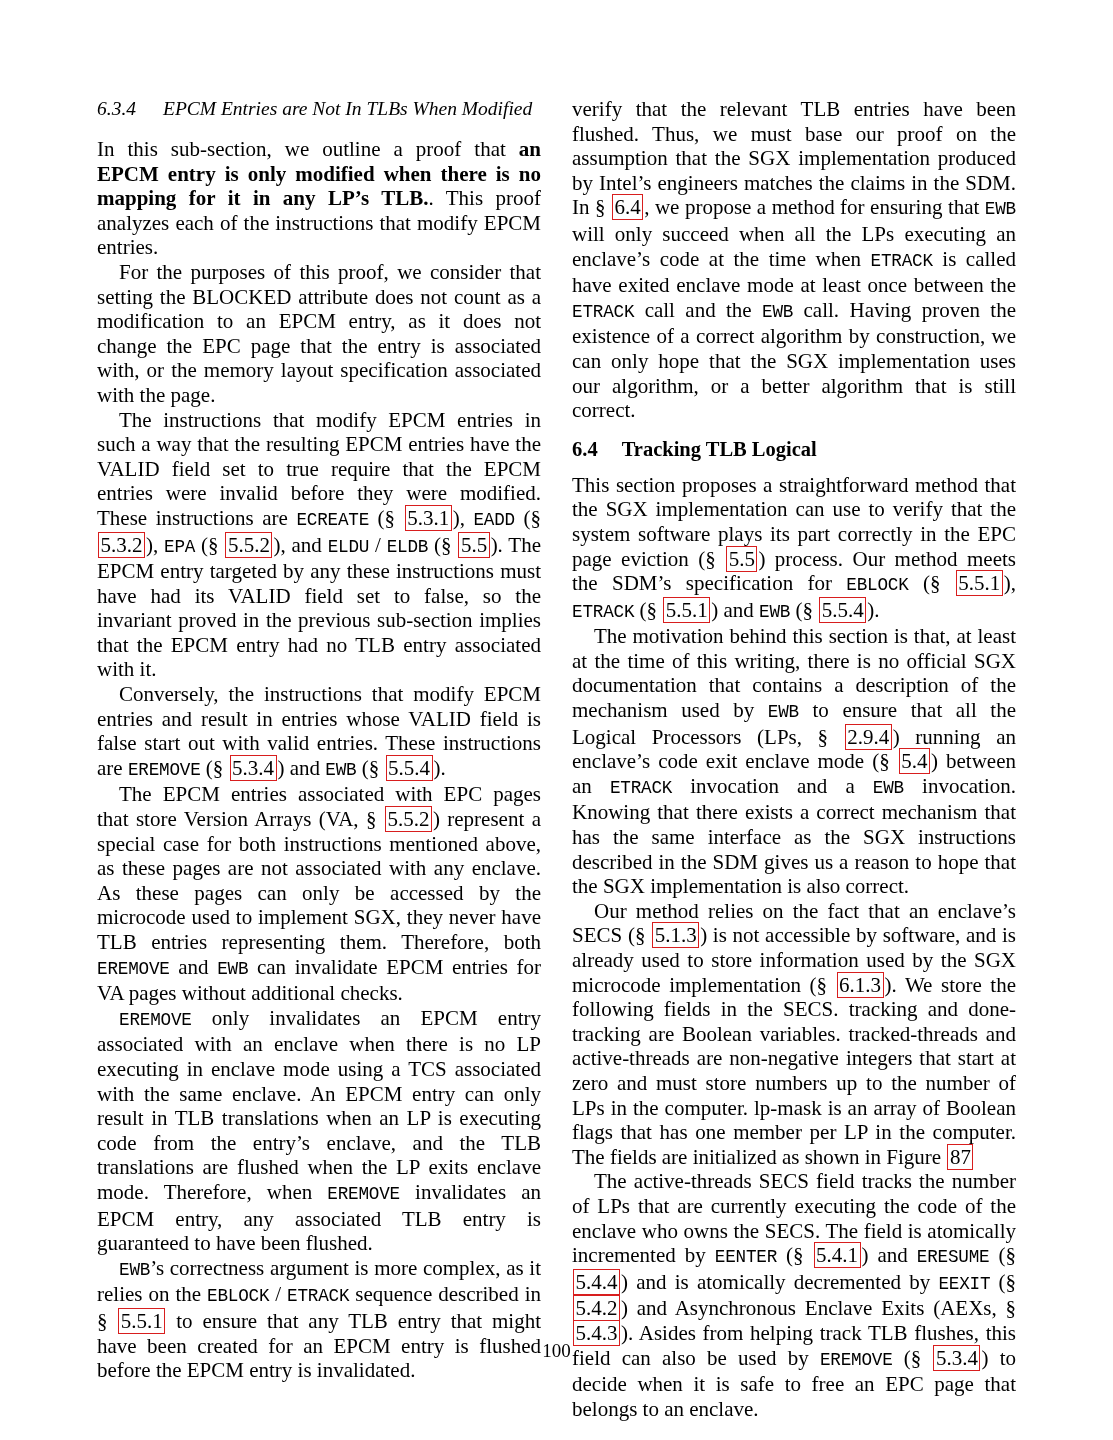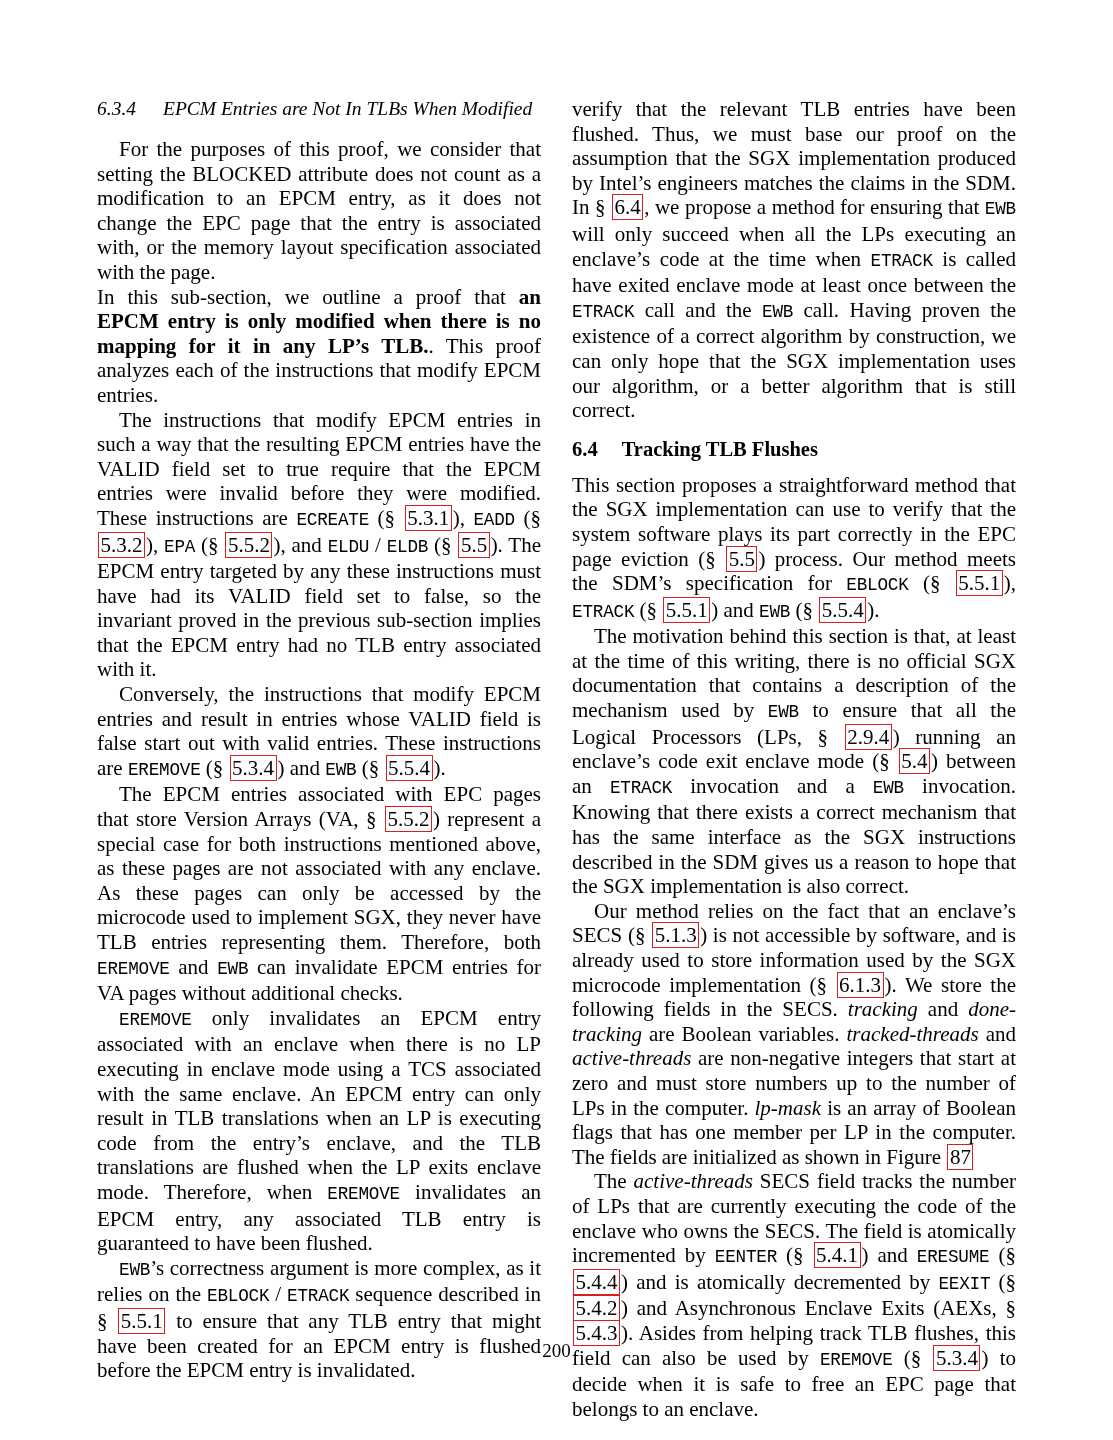--- a/index.html
+++ b/index.html
@@ -39,21 +39,21 @@
   .h-bold {
     font-weight:700;
     font-size:20.5px;
     line-height:25px;
     margin:14px 0 11px 0;
     white-space:nowrap;
   }
   .h-bold .h-num { margin-right:24px; }
   .run-plain { }
   .run-bold { font-weight:700; }
-  .run-italic { font-style:italic; }
+  .run-italic { }
   .run-mono {
     font-family:"Liberation Mono","DejaVu Sans Mono",monospace;
     font-size:0.84em;
     letter-spacing:-0.2px;
   }
   .run-ref {
     border:1.5px solid var(--ref-color,#d81e1e);
     padding:0 1.5px;
     margin:0 1px;
   }
@@ -64,31 +64,31 @@
     font-size:19px;
   }
 </style>
 </head>
 <body>
 
 <div class="page">
   <div class="columns">
     <div class="col">
         <div class="h-italic"><span class="h-num">6.3.4</span><span class="h-title">EPCM Entries are Not In TLBs When Modified</span></div>
+        <p class="par"><span class="run-plain">In this sub-section, we outline a proof that </span><span class="run-bold">an EPCM entry is only modified when there is no mapping for it in any LP’s TLB.</span><span class="run-plain">. This proof analyzes each of the instructions that modify EPCM entries.</span></p>
         <p class="par indent"><span class="run-plain">For the purposes of this proof, we consider that setting the BLOCKED attribute does not count as a modification to an EPCM entry, as it does not change the EPC page that the entry is associated with, or the memory layout specification associated with the page.</span></p>
-        <p class="par"><span class="run-plain">In this sub-section, we outline a proof that </span><span class="run-bold">an EPCM entry is only modified when there is no mapping for it in any LP’s TLB.</span><span class="run-plain">. This proof analyzes each of the instructions that modify EPCM entries.</span></p>
         <p class="par indent"><span class="run-plain">The instructions that modify EPCM entries in such a way that the resulting EPCM entries have the VALID field set to true require that the EPCM entries were invalid before they were modified. These instructions are </span><span class="run-mono">ECREATE</span><span class="run-plain"> (§ </span><span class="run-ref">5.3.1</span><span class="run-plain">), </span><span class="run-mono">EADD</span><span class="run-plain"> (§ </span><span class="run-ref">5.3.2</span><span class="run-plain">), </span><span class="run-mono">EPA</span><span class="run-plain"> (§ </span><span class="run-ref">5.5.2</span><span class="run-plain">), and </span><span class="run-mono">ELDU</span><span class="run-plain"> / </span><span class="run-mono">ELDB</span><span class="run-plain"> (§ </span><span class="run-ref">5.5</span><span class="run-plain">). The EPCM entry targeted by any these instructions must have had its VALID field set to false, so the invariant proved in the previous sub-section implies that the EPCM entry had no TLB entry associated with it.</span></p>
         <p class="par indent"><span class="run-plain">Conversely, the instructions that modify EPCM entries and result in entries whose VALID field is false start out with valid entries. These instructions are </span><span class="run-mono">EREMOVE</span><span class="run-plain"> (§ </span><span class="run-ref">5.3.4</span><span class="run-plain">) and </span><span class="run-mono">EWB</span><span class="run-plain"> (§ </span><span class="run-ref">5.5.4</span><span class="run-plain">).</span></p>
         <p class="par indent"><span class="run-plain">The EPCM entries associated with EPC pages that store Version Arrays (VA, § </span><span class="run-ref">5.5.2</span><span class="run-plain">) represent a special case for both instructions mentioned above, as these pages are not associated with any enclave. As these pages can only be accessed by the microcode used to implement SGX, they never have TLB entries representing them. Therefore, both </span><span class="run-mono">EREMOVE</span><span class="run-plain"> and </span><span class="run-mono">EWB</span><span class="run-plain"> can invalidate EPCM entries for VA pages without additional checks.</span></p>
         <p class="par indent"><span class="run-mono">EREMOVE</span><span class="run-plain"> only invalidates an EPCM entry associated with an enclave when there is no LP executing in enclave mode using a TCS associated with the same enclave. An EPCM entry can only result in TLB translations when an LP is executing code from the entry’s enclave, and the TLB translations are flushed when the LP exits enclave mode. Therefore, when </span><span class="run-mono">EREMOVE</span><span class="run-plain"> invalidates an EPCM entry, any associated TLB entry is guaranteed to have been flushed.</span></p>
         <p class="par indent"><span class="run-mono">EWB</span><span class="run-plain">’s correctness argument is more complex, as it relies on the </span><span class="run-mono">EBLOCK</span><span class="run-plain"> / </span><span class="run-mono">ETRACK</span><span class="run-plain"> sequence described in § </span><span class="run-ref">5.5.1</span><span class="run-plain"> to ensure that any TLB entry that might have been created for an EPCM entry is flushed before the EPCM entry is invalidated.</span></p>
       </div>
     <div class="col">
         <p class="par"><span class="run-plain">verify that the relevant TLB entries have been flushed. Thus, we must base our proof on the assumption that the SGX implementation produced by Intel’s engineers matches the claims in the SDM. In § </span><span class="run-ref">6.4</span><span class="run-plain">, we propose a method for ensuring that </span><span class="run-mono">EWB</span><span class="run-plain"> will only succeed when all the LPs executing an enclave’s code at the time when </span><span class="run-mono">ETRACK</span><span class="run-plain"> is called have exited enclave mode at least once between the </span><span class="run-mono">ETRACK</span><span class="run-plain"> call and the </span><span class="run-mono">EWB</span><span class="run-plain"> call. Having proven the existence of a correct algorithm by construction, we can only hope that the SGX implementation uses our algorithm, or a better algorithm that is still correct.</span></p>
-        <div class="h-bold"><span class="h-num">6.4</span><span class="h-title">Tracking TLB Flushes</span></div>
+        <div class="h-bold"><span class="h-num">6.4</span><span class="h-title">Tracking TLB Logical</span></div>
         <p class="par"><span class="run-plain">This section proposes a straightforward method that the SGX implementation can use to verify that the system software plays its part correctly in the EPC page eviction (§ </span><span class="run-ref">5.5</span><span class="run-plain">) process. Our method meets the SDM’s specification for </span><span class="run-mono">EBLOCK</span><span class="run-plain"> (§ </span><span class="run-ref">5.5.1</span><span class="run-plain">), </span><span class="run-mono">ETRACK</span><span class="run-plain"> (§ </span><span class="run-ref">5.5.1</span><span class="run-plain">) and </span><span class="run-mono">EWB</span><span class="run-plain"> (§ </span><span class="run-ref">5.5.4</span><span class="run-plain">).</span></p>
         <p class="par indent"><span class="run-plain">The motivation behind this section is that, at least at the time of this writing, there is no official SGX documentation that contains a description of the mechanism used by </span><span class="run-mono">EWB</span><span class="run-plain"> to ensure that all the Logical Processors (LPs, § </span><span class="run-ref">2.9.4</span><span class="run-plain">) running an enclave’s code exit enclave mode (§ </span><span class="run-ref">5.4</span><span class="run-plain">) between an </span><span class="run-mono">ETRACK</span><span class="run-plain"> invocation and a </span><span class="run-mono">EWB</span><span class="run-plain"> invocation. Knowing that there exists a correct mechanism that has the same interface as the SGX instructions described in the SDM gives us a reason to hope that the SGX implementation is also correct.</span></p>
         <p class="par indent"><span class="run-plain">Our method relies on the fact that an enclave’s SECS (§ </span><span class="run-ref">5.1.3</span><span class="run-plain">) is not accessible by software, and is already used to store information used by the SGX microcode implementation (§ </span><span class="run-ref">6.1.3</span><span class="run-plain">). We store the following fields in the SECS. </span><span class="run-italic">tracking</span><span class="run-plain"> and </span><span class="run-italic">done-tracking</span><span class="run-plain"> are Boolean variables. </span><span class="run-italic">tracked-threads</span><span class="run-plain"> and </span><span class="run-italic">active-threads</span><span class="run-plain"> are non-negative integers that start at zero and must store numbers up to the number of LPs in the computer. </span><span class="run-italic">lp-mask</span><span class="run-plain"> is an array of Boolean flags that has one member per LP in the computer. The fields are initialized as shown in Figure </span><span class="run-ref">87</span></p>
         <p class="par indent"><span class="run-plain">The </span><span class="run-italic">active-threads</span><span class="run-plain"> SECS field tracks the number of LPs that are currently executing the code of the enclave who owns the SECS. The field is atomically incremented by </span><span class="run-mono">EENTER</span><span class="run-plain"> (§ </span><span class="run-ref">5.4.1</span><span class="run-plain">) and </span><span class="run-mono">ERESUME</span><span class="run-plain"> (§ </span><span class="run-ref">5.4.4</span><span class="run-plain">) and is atomically decremented by </span><span class="run-mono">EEXIT</span><span class="run-plain"> (§ </span><span class="run-ref">5.4.2</span><span class="run-plain">) and Asynchronous Enclave Exits (AEXs, § </span><span class="run-ref">5.4.3</span><span class="run-plain">). Asides from helping track TLB flushes, this field can also be used by </span><span class="run-mono">EREMOVE</span><span class="run-plain"> (§ </span><span class="run-ref">5.3.4</span><span class="run-plain">) to decide when it is safe to free an EPC page that belongs to an enclave.</span></p>
       </div>
   </div>
-  <div class="footer">200</div>
+  <div class="footer">100</div>
 </div>
 
 </body></html>

